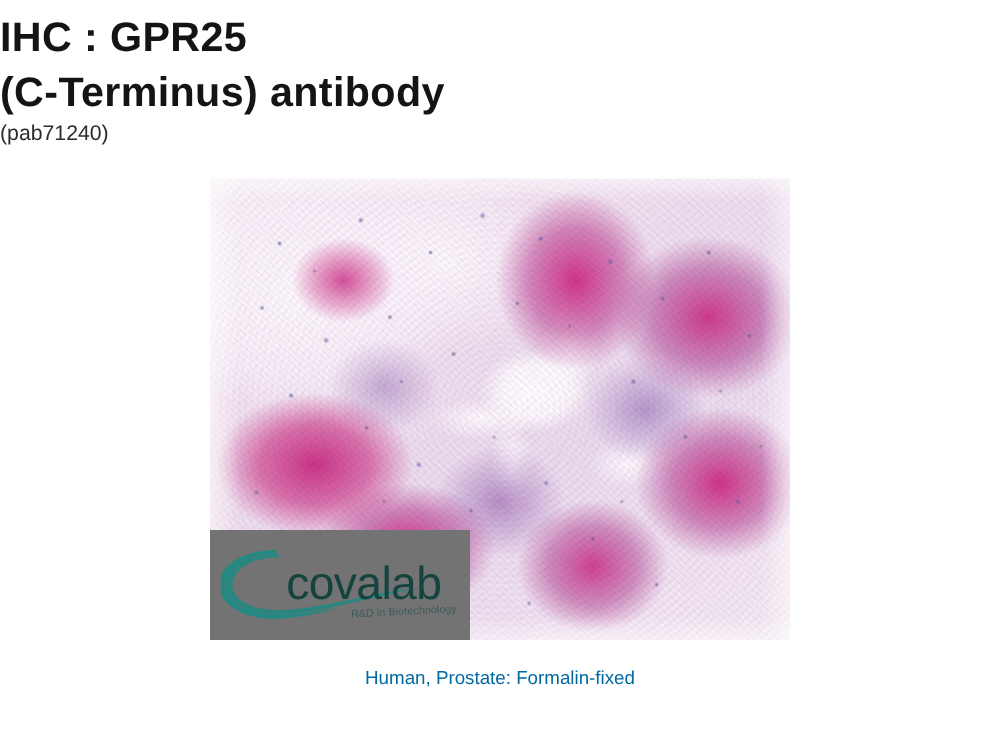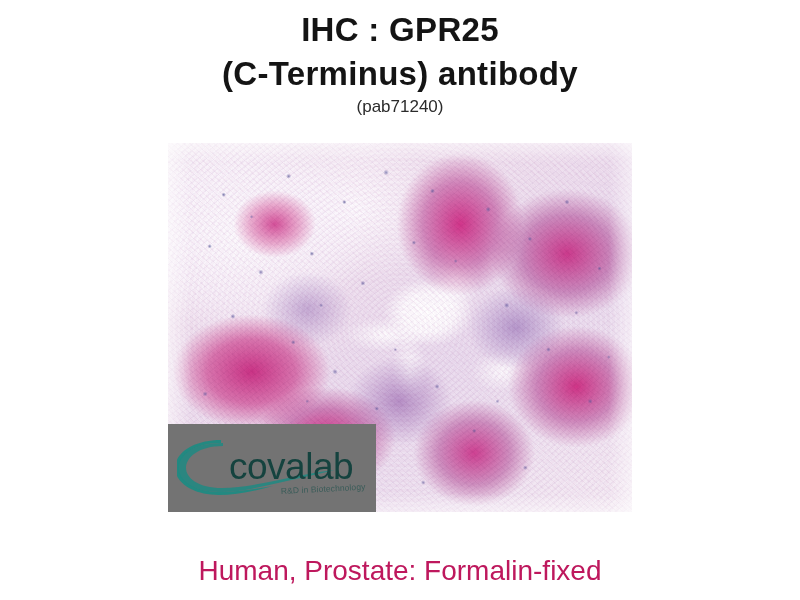--- a/index.html
+++ b/index.html
@@ -21,21 +21,21 @@
     width: 800px;
     height: 600px;
     display: flex;
     flex-direction: column;
     align-items: center;
   }
 
   
   .title-block {
     width: 100%;
-    text-align: center;
+    text-align: left;
     padding-top: 8px;
   }
   .title-line {
     font-size: 33px;
     font-weight: bold;
     letter-spacing: 0.3px;
     line-height: 44px;
     color: #141414;
     white-space: nowrap;
   }
@@ -177,25 +177,24 @@
 
   
   .caption {
     position: absolute;
     left: 0;
     top: 528px;
     width: 800px;
     text-align: center;
   }
   .caption-line {
-    font-size: 28px;
+    font-size: 15px;
     line-height: 30px;
-    color: #be185d;
+    color: #0369a1;
     white-space: nowrap;
-    margin-top: 28px;
   }
 </style>
 </head>
 <body>
 
 <div class="page">
 
   <div class="title-block">
     <div class="title-line">IHC : GPR25</div>
     <div class="title-line">(C-Terminus) antibody</div>

